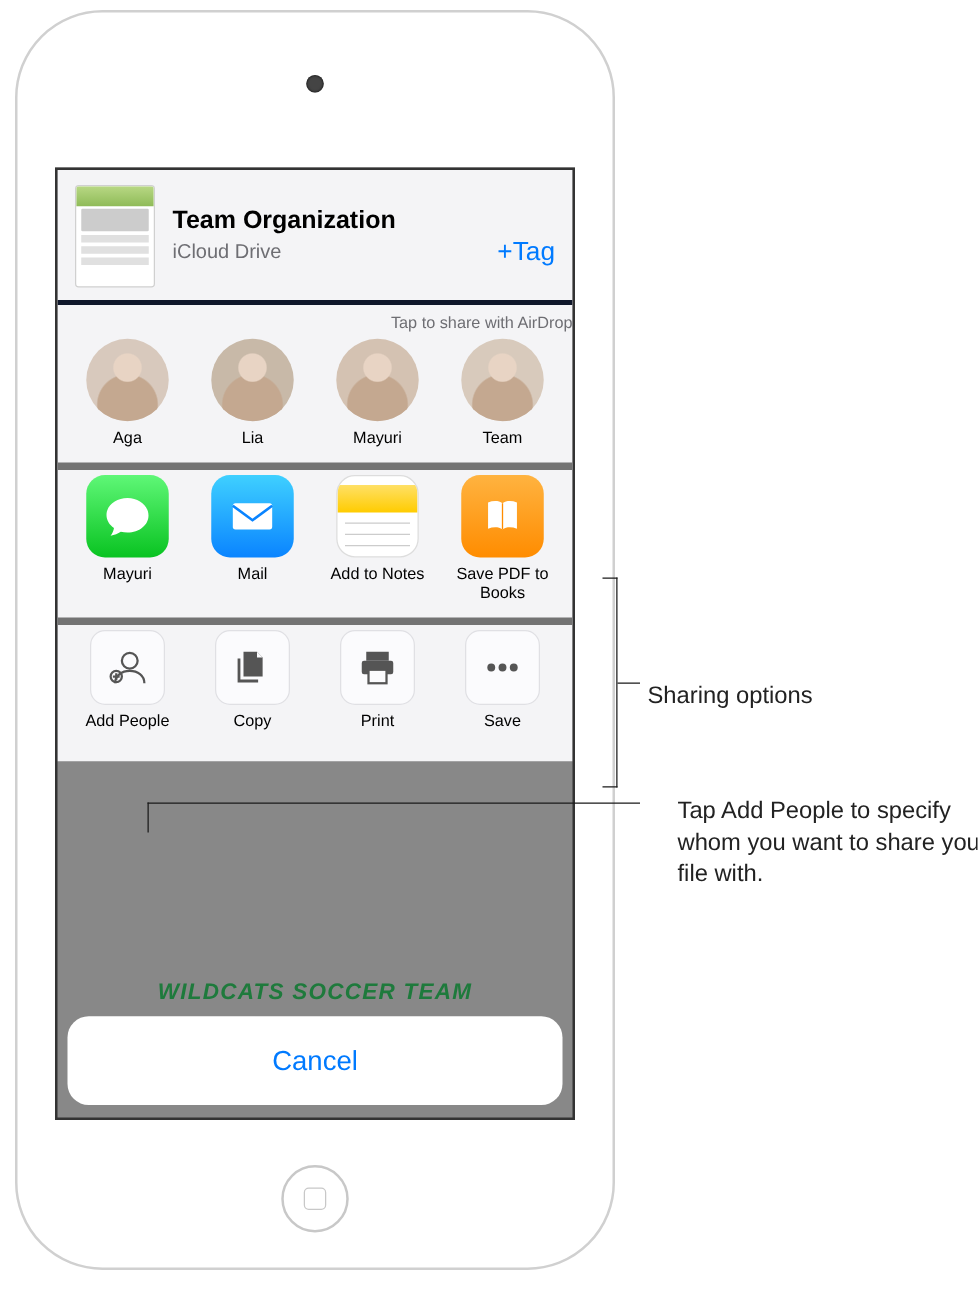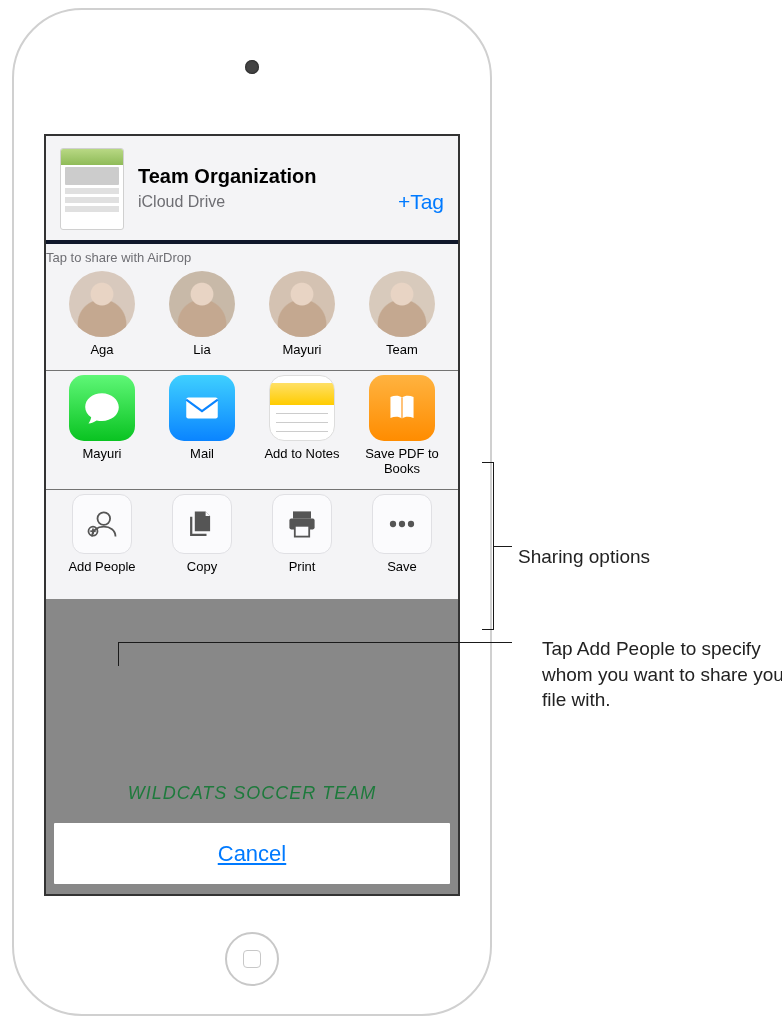--- a/index.html
+++ b/index.html
@@ -56,21 +56,21 @@
     border: 2px solid #333;
     background: #888;
     overflow: hidden;
   }
   
   .backdrop-text {
     position: absolute;
     bottom: 90px;
     width: 100%;
     text-align: center;
-    font-weight: 400;
+    font-weight: 700;
     font-style: italic;
     color: #1e7a3c;
     letter-spacing: 1px;
     font-size: 18px;
   }
   
   .sheet {
     position: absolute;
     left: 0; right: 0; top: 0;
     background: #f4f4f6;
@@ -96,28 +96,28 @@
   .thumb .trow { height: 6px; margin: 3px 4px; background: #e0e0e0; }
   .header-text { flex: 1; display: flex; flex-direction: column; justify-content: center; }
   .doc-title { font-size: 20px; font-weight: 600; color: #000; line-height: 1.2; margin-bottom: 2px; }
   .doc-sub-row { display: flex; align-items: center; justify-content: space-between; }
   .doc-sub { font-size: 16px; color: #6e6e73; }
   .tag-btn { font-size: 21px; color: #007aff; font-weight: 500; }
   
   .section-label {
     font-size: 13px;
     color: #6e6e73;
-    text-align: left;
+    text-align: right;
     padding: 6px 0 2px;
   }
   .row {
     display: flex;
     justify-content: space-around;
     padding: 4px 6px 12px;
-    border-bottom: 1px solid #737373;
+    border-bottom: 6px solid #737373;
   }
   .row.no-border { border-bottom: none; }
   .cell {
     width: 92px;
     display: flex;
     flex-direction: column;
     align-items: center;
     gap: 6px;
   }
   .avatar {
@@ -158,28 +158,27 @@
     border-radius: 12px;
     background: #fbfbfd;
     border: 1px solid #e0e0e4;
     display: flex; align-items: center; justify-content: center;
   }
   .action-icon svg { width: 36px; height: 36px; }
   
   .cancel-bar {
     position: absolute;
     left: 8px; right: 8px; bottom: 10px;
-    height: 61px;
-    background: #fff;
-    border-radius: 1px;
+    height: 71px;
+    background: #fff;
+    border-radius: 17px;
     display: flex; align-items: center; justify-content: center;
     font-size: 22px;
     color: #007aff;
     font-weight: 500;
-    text-decoration: underline;
   }
   
   .callout-line {
     position: absolute;
     border-top: 1px solid #1a1a1a;
   }
   .callout-brace {
     position: absolute;
     border-right: 1px solid #1a1a1a;
     border-top: 1px solid #1a1a1a;

